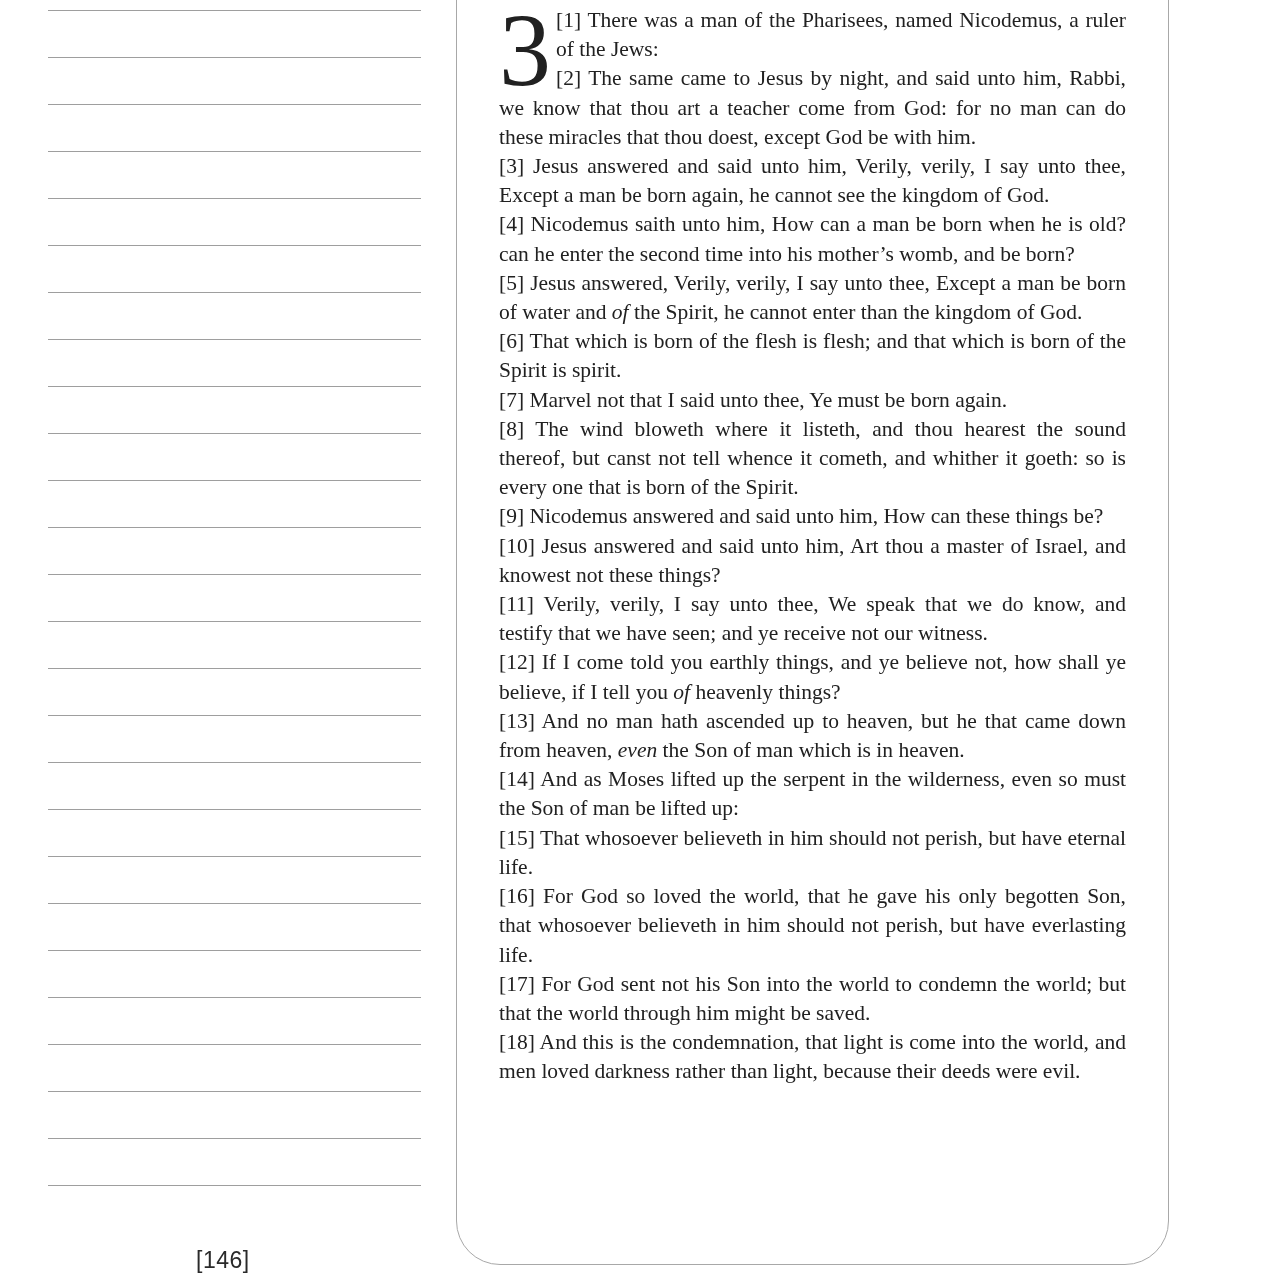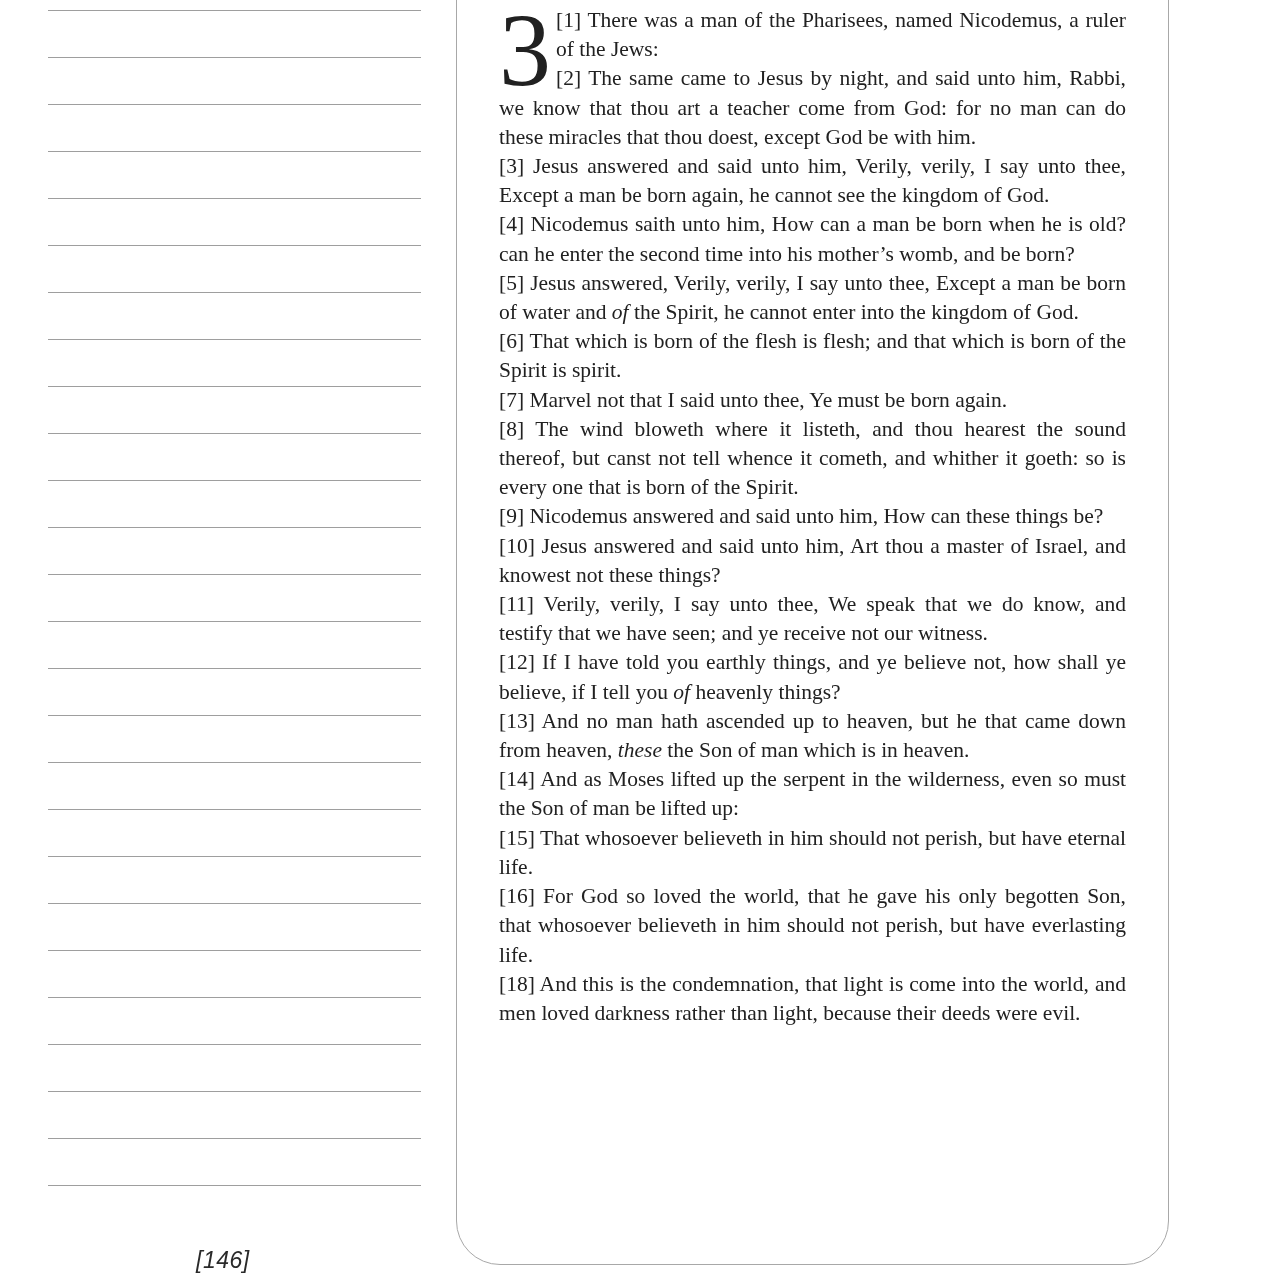--- a/index.html
+++ b/index.html
@@ -64,48 +64,48 @@
     font-family: "Liberation Serif", serif;
   }
 
   .page-number {
     position: absolute;
     left: 196px; top: 1247px;
     font-family: "Liberation Sans", sans-serif;
     font-size: 23px;
     letter-spacing: 0.5px;
     color: var(--page-num);
-    font-style: italic;
   }
 </style>
 </head>
 <body>
 
 <div class="page">
 
   <div class="notes-area"></div>
 
   <div class="panel"></div>
 
   <div class="text-col">
 
   <p class="verse"><span class="dropcap">3</span><span>[1] </span><span>There was a man of the Pharisees, named Nicodemus, a ruler of the Jews:</span></p>
       <p class="verse"><span>[2] </span><span>The same came to Jesus by night, and said unto him, Rabbi, we know that thou art a teacher come from God: for no man can do these miracles that thou doest, except God be with him.</span></p>
       <p class="verse"><span>[3] </span><span>Jesus answered and said unto him, Verily, verily, I say unto thee, Except a man be born again, he cannot see the kingdom of God.</span></p>
       <p class="verse"><span>[4] </span><span>Nicodemus saith unto him, How can a man be born when he is old? can he enter the second time into his mother’s womb, and be born?</span></p>
-      <p class="verse"><span>[5] </span><span>Jesus answered, Verily, verily, I say unto thee, Except a man be born of water and </span><i>of</i><span> the Spirit, he cannot enter into the kingdom of God.</span></p>
+      <p class="verse"><span>[5] </span><span>Jesus answered, Verily, verily, I say unto thee, Except a man be born of water and </span><i>of</i><span> the Spirit, he cannot enter than the kingdom of God.</span></p>
       <p class="verse"><span>[6] </span><span>That which is born of the flesh is flesh; and that which is born of the Spirit is spirit.</span></p>
       <p class="verse"><span>[7] </span><span>Marvel not that I said unto thee, Ye must be born again.</span></p>
       <p class="verse"><span>[8] </span><span>The wind bloweth where it listeth, and thou hearest the sound thereof, but canst not tell whence it cometh, and whither it goeth: so is every one that is born of the Spirit.</span></p>
       <p class="verse"><span>[9] </span><span>Nicodemus answered and said unto him, How can these things be?</span></p>
       <p class="verse"><span>[10] </span><span>Jesus answered and said unto him, Art thou a master of Israel, and knowest not these things?</span></p>
       <p class="verse"><span>[11] </span><span>Verily, verily, I say unto thee, We speak that we do know, and testify that we have seen; and ye receive not our witness.</span></p>
-      <p class="verse"><span>[12] </span><span>If I have told you earthly things, and ye believe not, how shall ye believe, if I tell you </span><i>of</i><span> heavenly things?</span></p>
-      <p class="verse"><span>[13] </span><span>And no man hath ascended up to heaven, but he that came down from heaven, </span><i>these</i><span> the Son of man which is in heaven.</span></p>
+      <p class="verse"><span>[12] </span><span>If I come told you earthly things, and ye believe not, how shall ye believe, if I tell you </span><i>of</i><span> heavenly things?</span></p>
+      <p class="verse"><span>[13] </span><span>And no man hath ascended up to heaven, but he that came down from heaven, </span><i>even</i><span> the Son of man which is in heaven.</span></p>
       <p class="verse"><span>[14] </span><span>And as Moses lifted up the serpent in the wilderness, even so must the Son of man be lifted up:</span></p>
       <p class="verse"><span>[15] </span><span>That whosoever believeth in him should not perish, but have eternal life.</span></p>
       <p class="verse"><span>[16] </span><span>For God so loved the world, that he gave his only begotten Son, that whosoever believeth in him should not perish, but have everlasting life.</span></p>
+      <p class="verse"><span>[17] </span><span>For God sent not his Son into the world to condemn the world; but that the world through him might be saved.</span></p>
       <p class="verse"><span>[18] </span><span>And this is the condemnation, that light is come into the world, and men loved darkness rather than light, because their deeds were evil.</span></p>
     </div>
 
   <div class="page-number">[146]</div>
 
 </div>
 
 </body></html>

